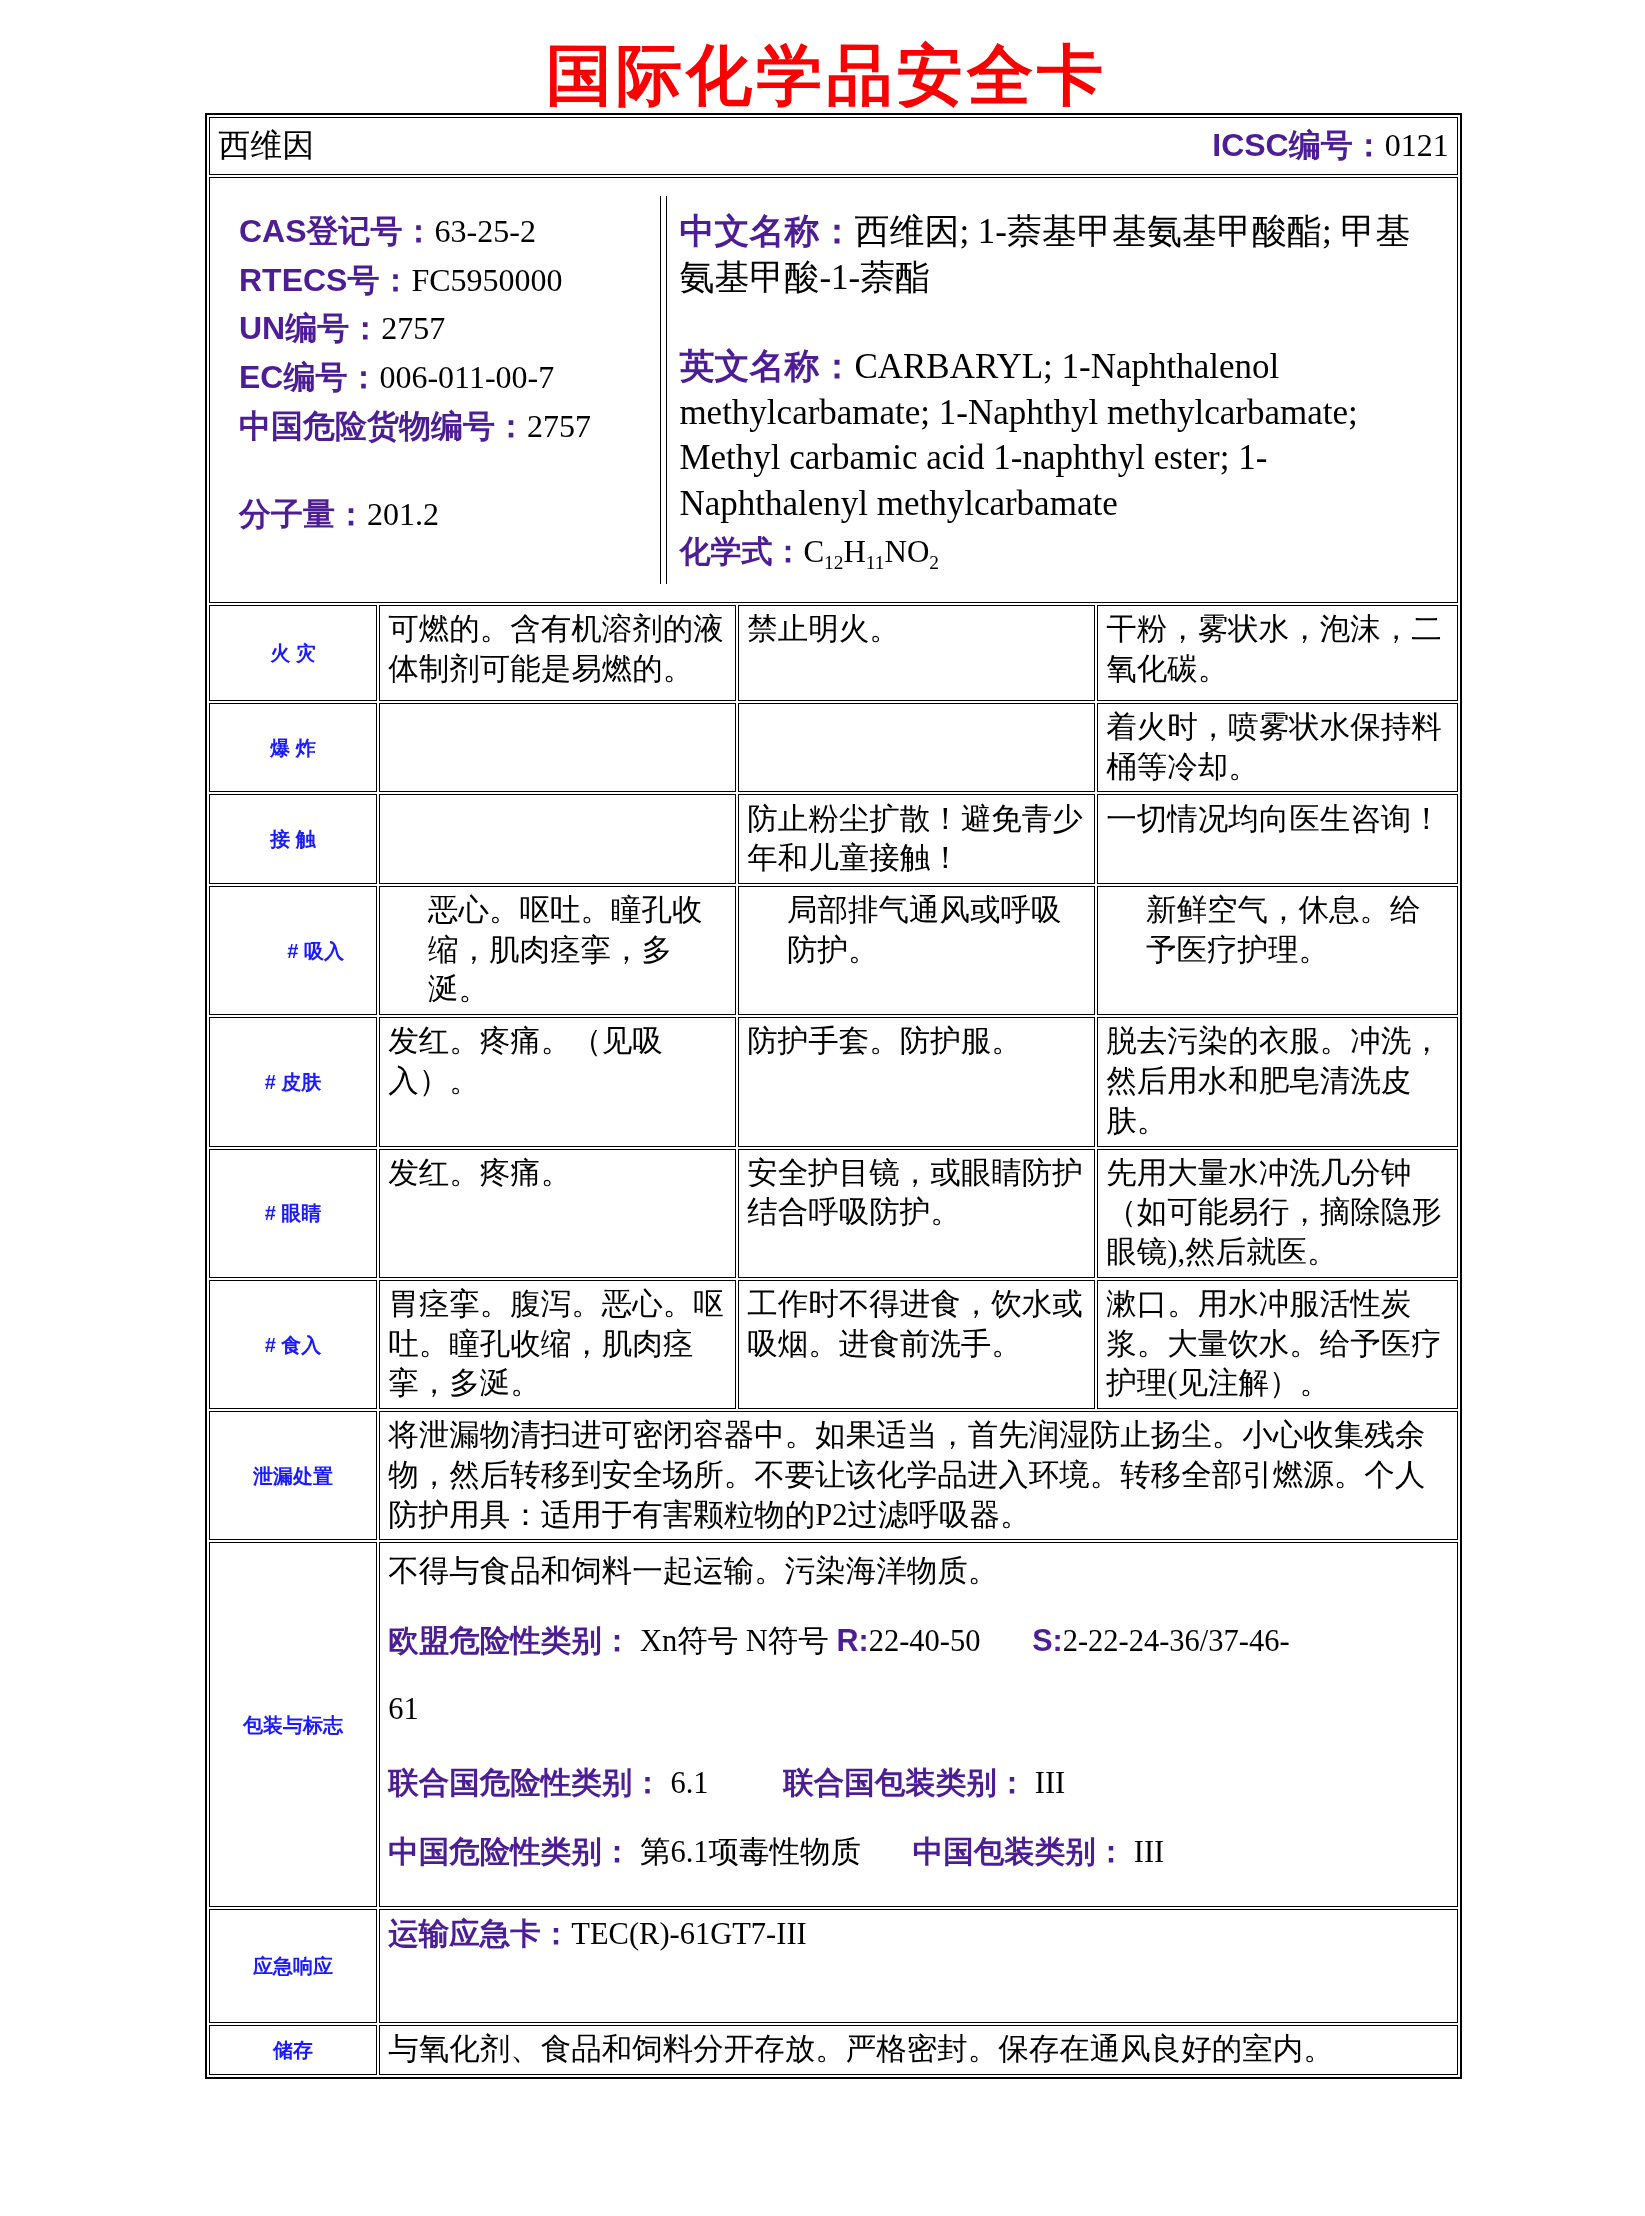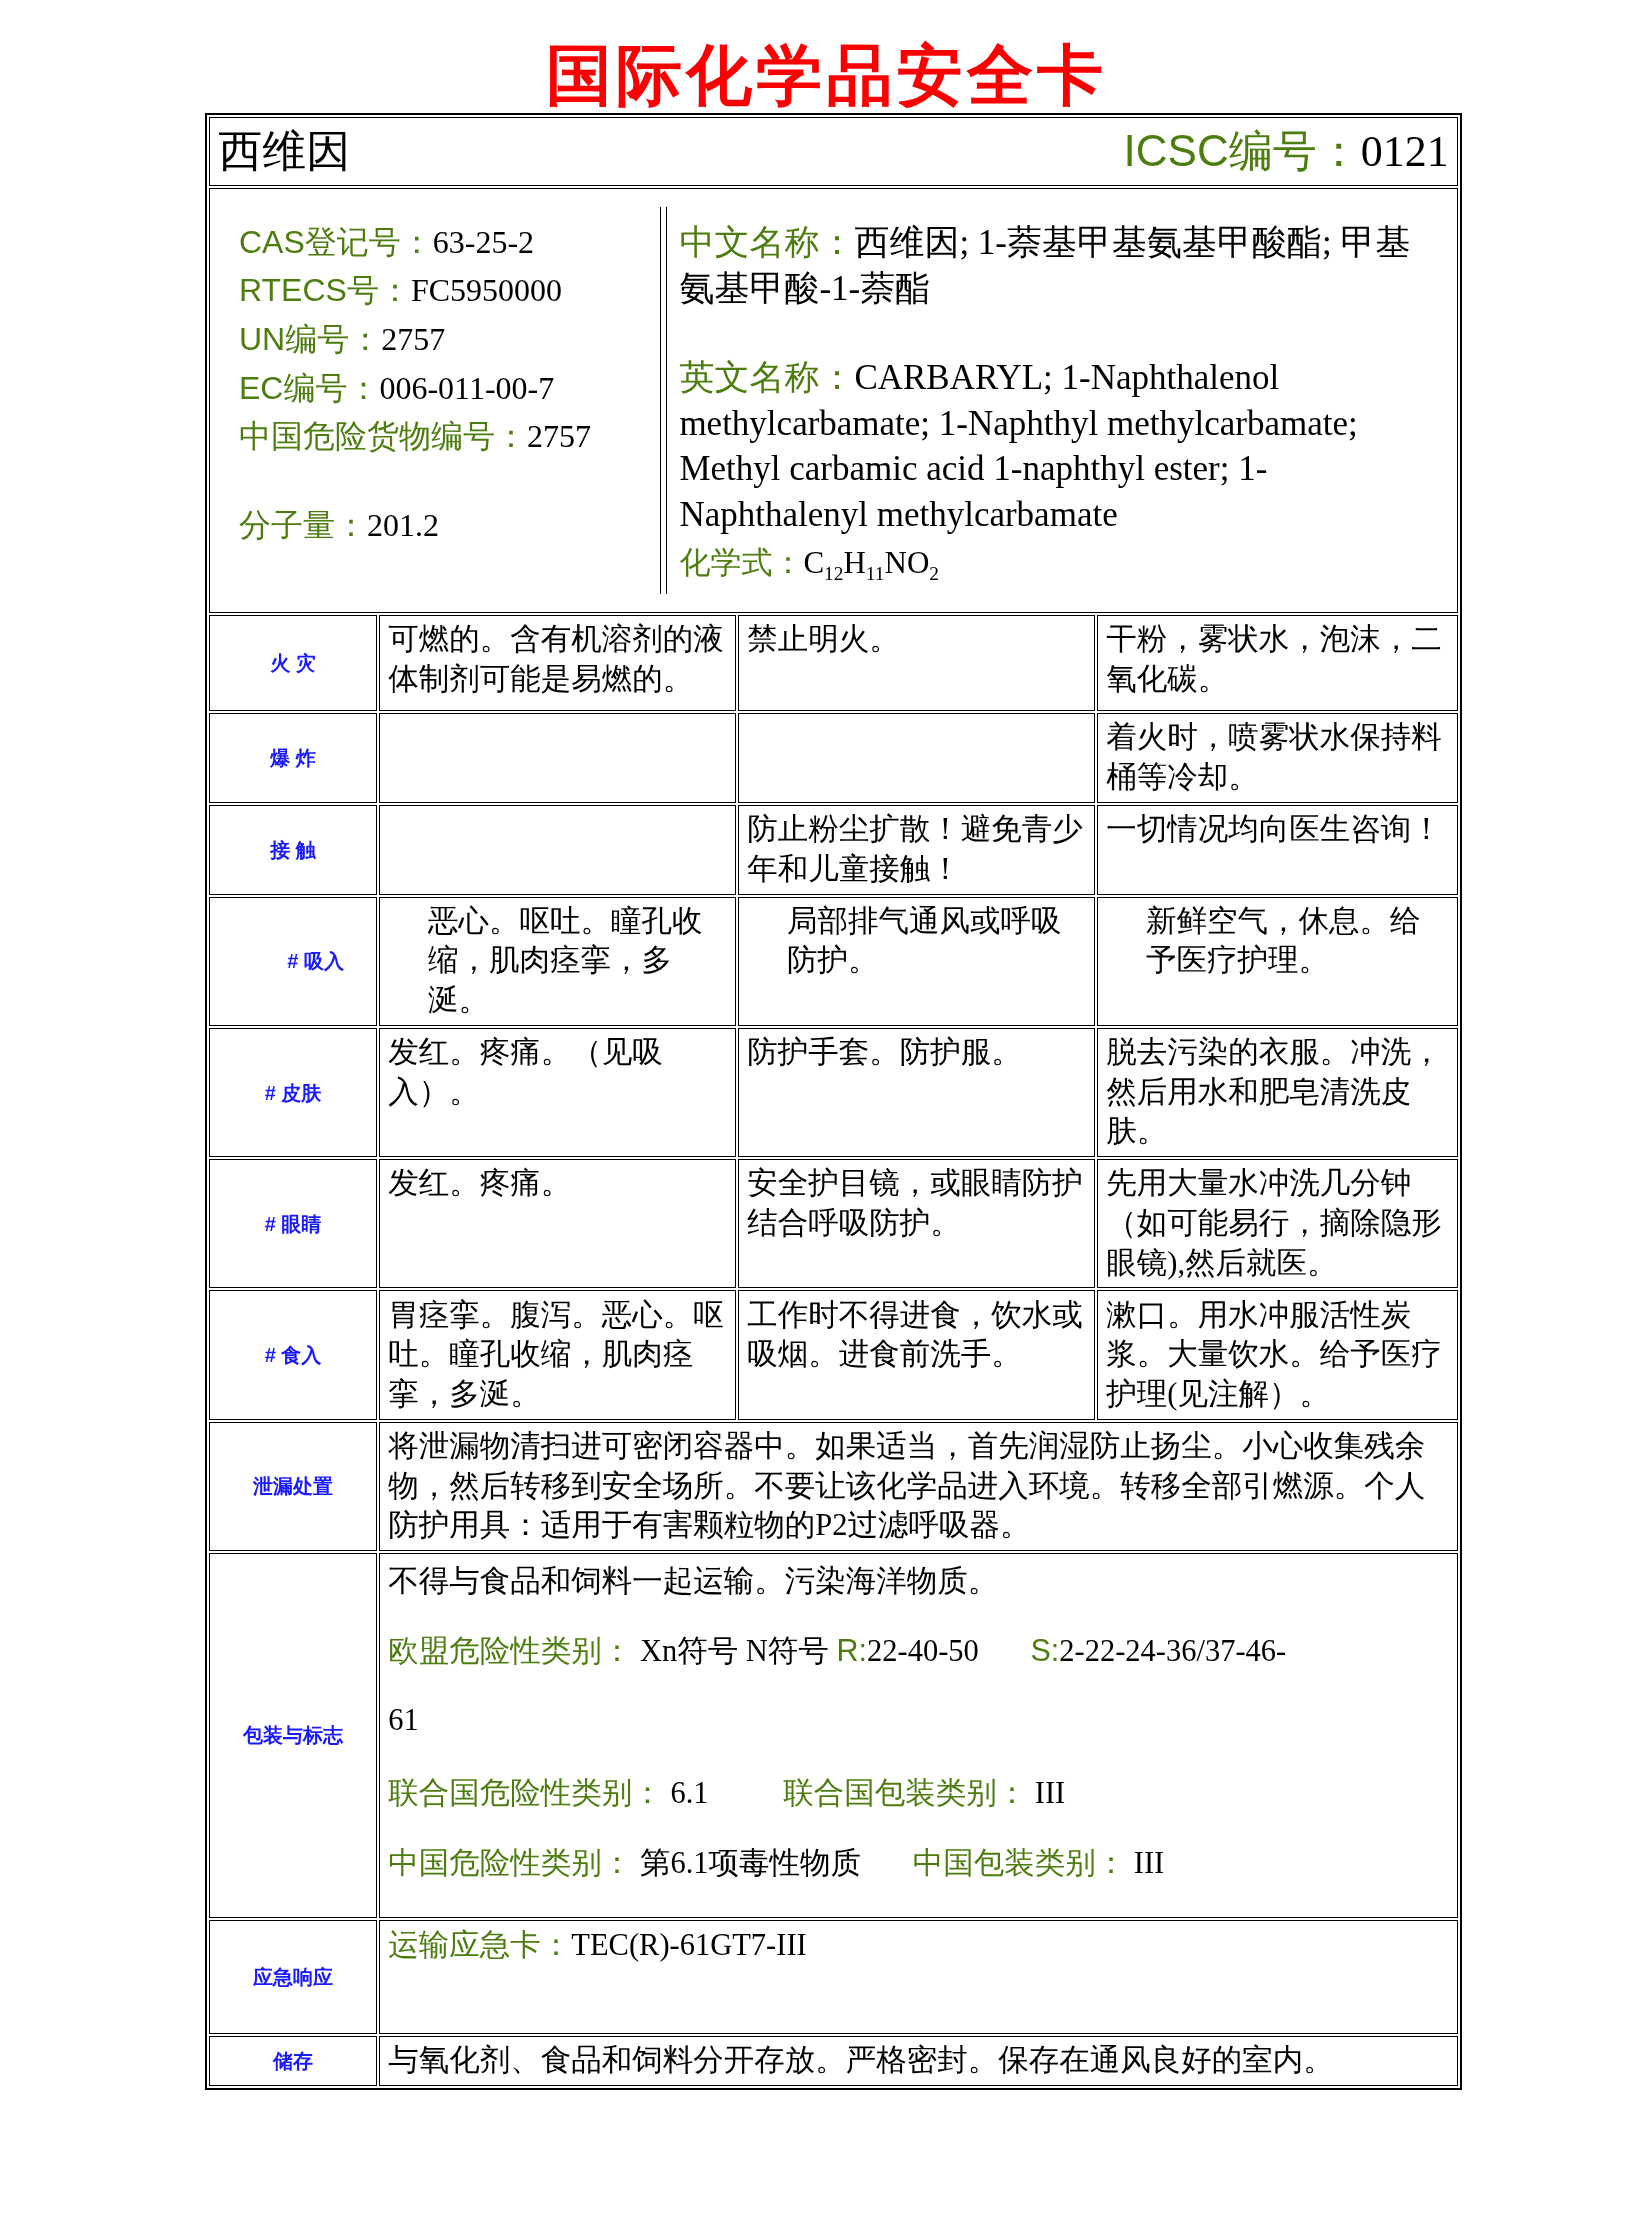--- a/index.html
+++ b/index.html
@@ -16,28 +16,28 @@
   table.card {
     position:absolute; top:113px; left:205px; width:1257px;
     border:2.8px solid #000; border-collapse:separate; border-spacing:2.1px;
     table-layout:fixed; background:#fff;
   }
   col.c1{width:168px;} col.c2{width:357px;} col.c3{width:357px;} col.c4{width:auto;}
   td {
     border:1.4px solid #000; padding:4.2px 8.3px; font-size:30.5px; line-height:1.3;
     vertical-align:top; word-break:break-word; background:#fff;
   }
-  .blue { color:#4d7c0f; font-family:"Liberation Sans", sans-serif; font-weight:normal; }
+  .blue { color:#4c1d95; font-family:"Liberation Sans", sans-serif; font-weight:bold; }
   td.rowlabel {
     color:#1a1aff; font-family:"Liberation Sans", sans-serif; font-weight:bold;
     text-align:center; vertical-align:middle; padding:4.2px 2.8px; font-size:20px;
   }
   
   td.strip { height:58px; vertical-align:middle; }
-  .strip-flex { display:flex; justify-content:space-between; align-items:center; font-size:44px; }
+  .strip-flex { display:flex; justify-content:space-between; align-items:center; font-size:32px; }
   
   td.idcell { padding:18px; }
   .id-grid { display:grid; grid-template-columns:433px 4.9px 1fr; min-height:326px; }
   .id-left  { border-right:1.4px solid #000; padding:8.3px 9.7px 8.3px 11px; }
   .id-mid   { background:#fff; }
   .id-right { border-left:1.4px solid #000; padding:8.3px 12.5px 8.3px 12.5px; }
   .id-line { margin:7px 0; font-size:32px; }
   .id-line .blue { font-size:32px; }
   .mw { margin-top:47px; }
   .name-para { margin:4.2px 0; font-size:35px; }

